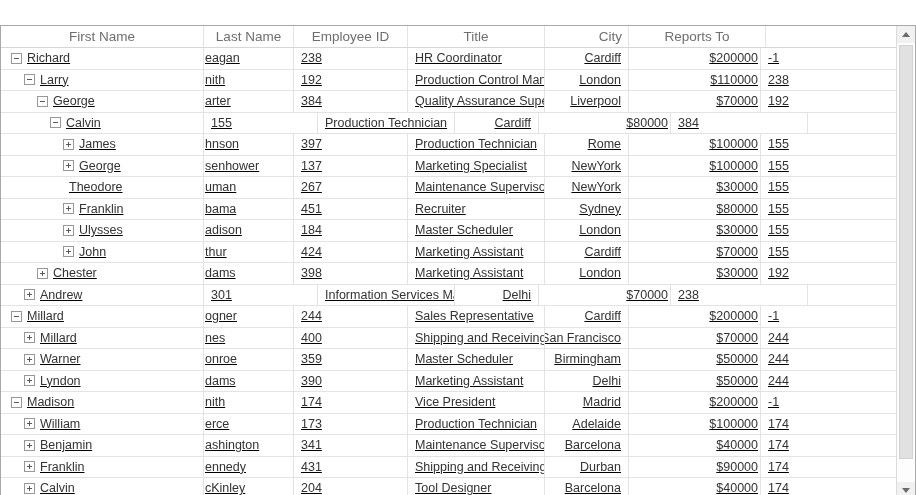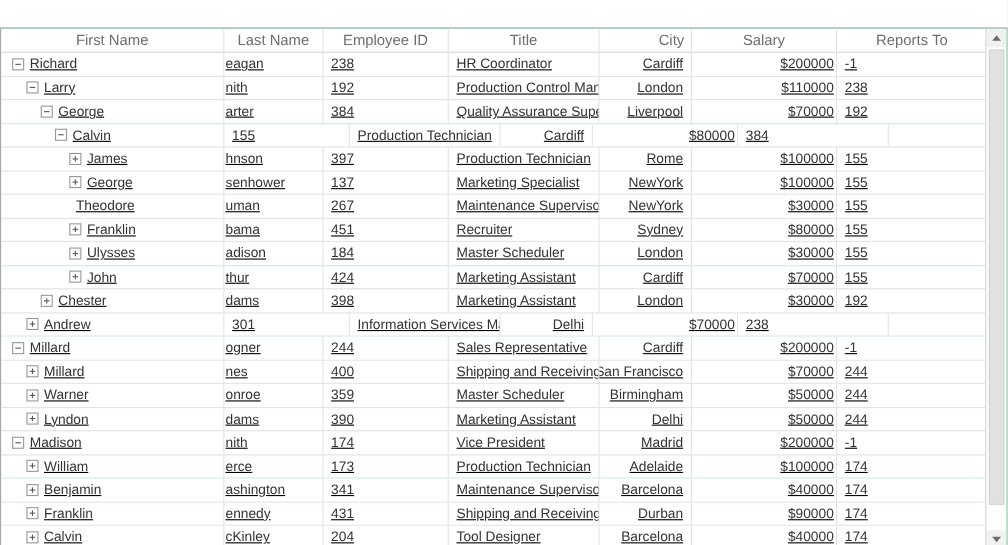--- a/index.html
+++ b/index.html
@@ -90,23 +90,20 @@
           </div>
         <div class="header-cell col2">
             <span>Employee ID</span>
           </div>
         <div class="header-cell col3">
             <span>Title</span>
           </div>
         <div class="header-cell col4">
             <span>City</span>
           </div>
-        <div class="header-cell col5">
-            <span>Salary</span>
-          </div>
         <div class="header-cell col6">
             <span>Reports To</span>
           </div>
       </div>
       <div class="rows" id="grid-rows">
           <div class="row">
             <div class="cell col0">
               <span class="indent" style="width: 5px;"></span>
               <span class="tree-icon minus"></span>
               <span class="txt">Richard</span>

